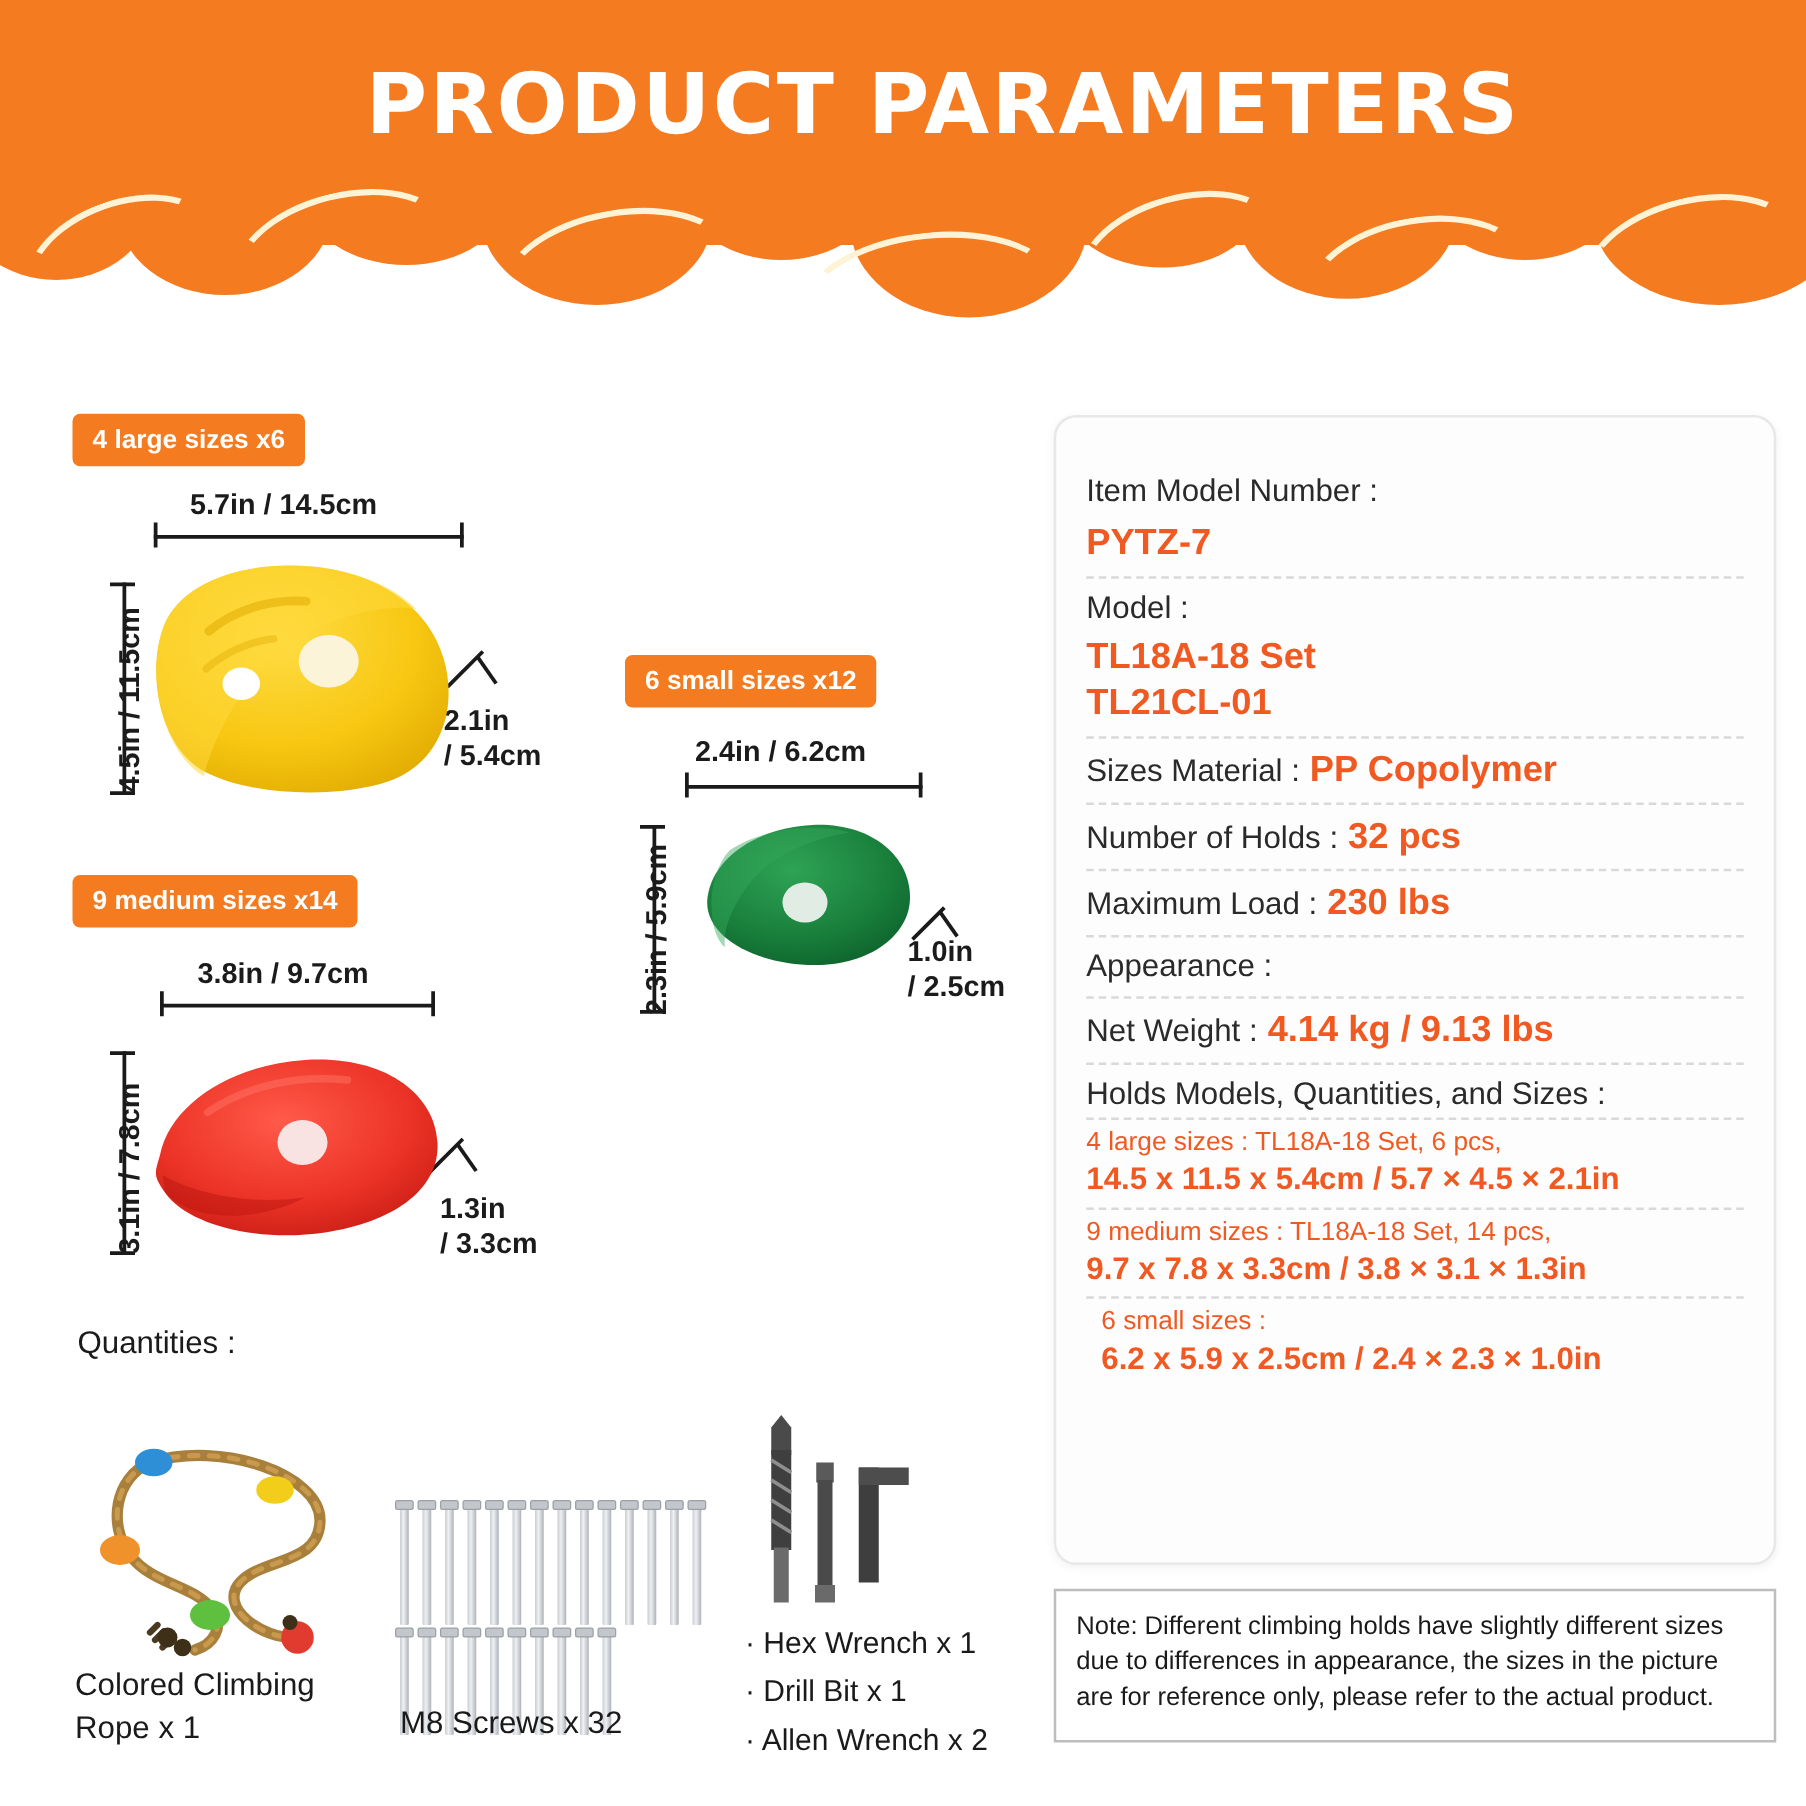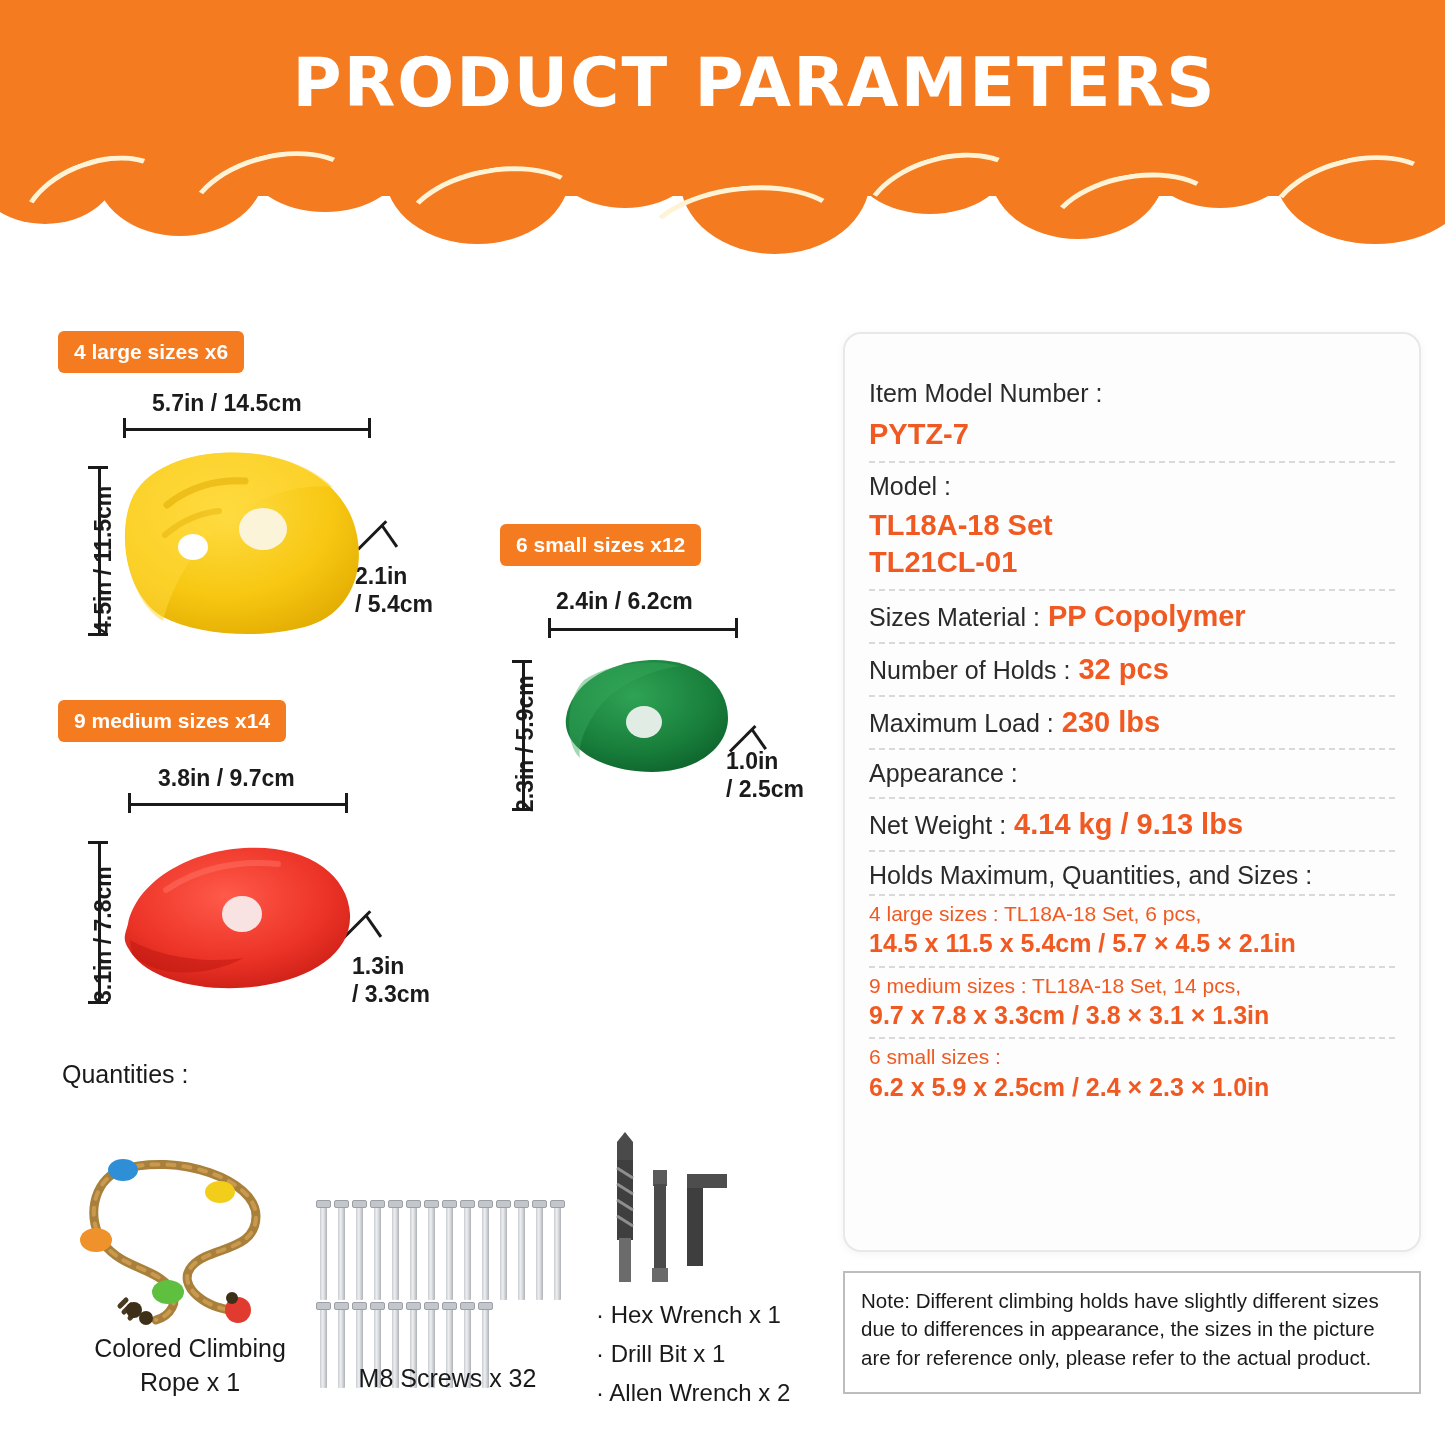--- a/index.html
+++ b/index.html
@@ -155,21 +155,21 @@
   .holds-title {
     font-size: 25px;
     color: #2a2a2a;
     padding: 9px 0 4px 0;
     border-bottom: 2px dashed #d9d9d9;
   }
   .hold-line {
     border-bottom: 2px dashed #d9d9d9;
     padding: 5px 0 6px 0;
   }
-  .hold-line:last-child { border-bottom: none; }
+  .hold-line:last-child { border-bottom: none; margin-left: 12px; }
   .hold-sub {
     font-size: 21px;
     color: #F05A22;
     line-height: 1.25;
   }
   .hold-dim {
     font-size: 25px;
     color: #F05A22;
     font-weight: bold;
     line-height: 1.3;
@@ -195,21 +195,20 @@
     position: absolute;
     left: 62px;
     top: 1060px;
     font-size: 25px;
     color: #1a1a1a;
   }
   .acc-caption {
     position: absolute;
     font-size: 25px;
     color: #1a1a1a;
-    text-align: center;
     line-height: 1.35;
   }
   .acc-list {
     position: absolute;
     font-size: 24px;
     color: #1a1a1a;
     line-height: 1.62;
     white-space: nowrap;
   }
 
@@ -492,21 +491,21 @@
 
   <div class="spec-row">
     <span class="spec-key">Appearance :</span>
   </div>
 
   <div class="spec-row">
     <span class="spec-key">Net Weight :</span>
     <span class="spec-val">4.14 kg / 9.13 lbs</span>
   </div>
 
-  <div class="holds-title">Holds Maximum, Quantities, and Sizes :</div>
+  <div class="holds-title">Holds Models, Quantities, and Sizes :</div>
 
   <div class="hold-line">
     <div class="hold-sub">4 large sizes : TL18A-18 Set, 6 pcs,</div>
     <div class="hold-dim">14.5 x 11.5 x 5.4cm / 5.7 × 4.5 × 2.1in</div>
   </div>
 
   <div class="hold-line">
     <div class="hold-sub">9 medium sizes : TL18A-18 Set, 14 pcs,</div>
     <div class="hold-dim">9.7 x 7.8 x 3.3cm / 3.8 × 3.1 × 1.3in</div>
   </div>

